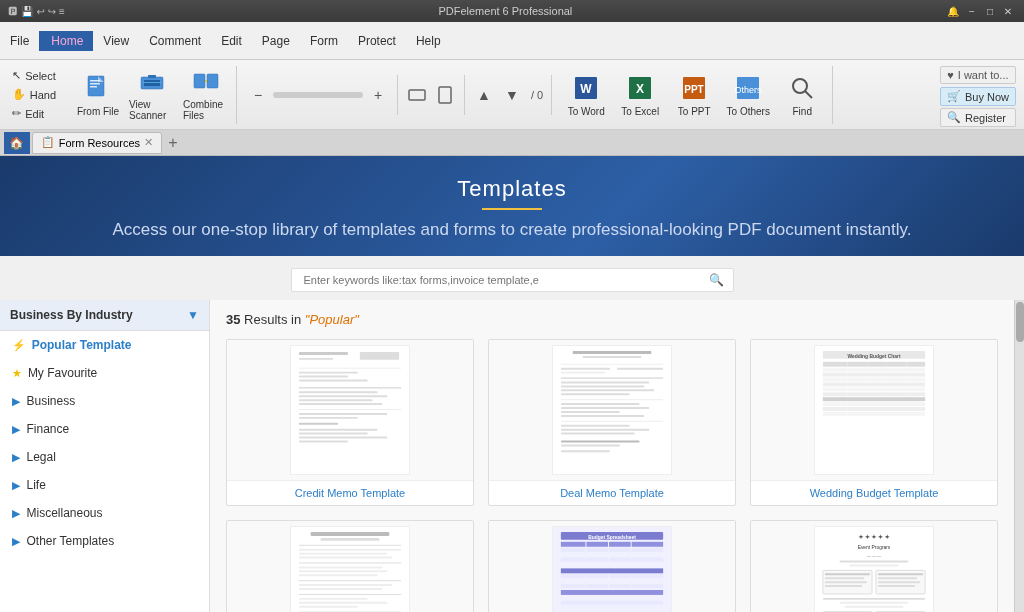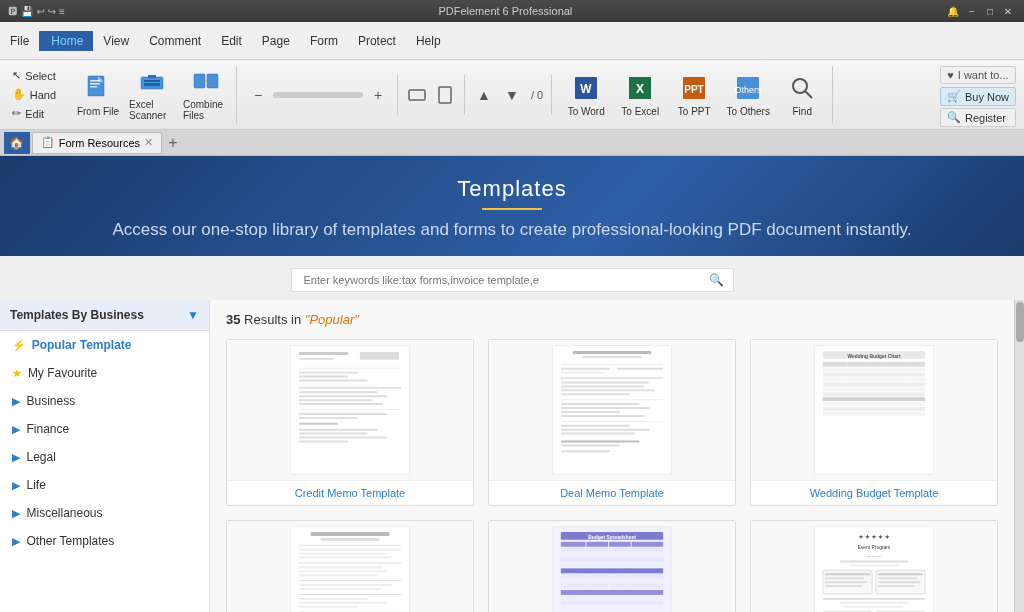--- a/index.html
+++ b/index.html
@@ -29,21 +29,21 @@
       display: flex;
       align-items: center;
       border-bottom: 1px solid #ccc;
     }
     .menu-item {
       padding: 3px 10px;
       font-size: 12px;
       color: #333;
       cursor: pointer;
     }
-    .menu-item.active { background: #2d5fa6; color: #7dd3fc; padding-left: 12px; }
+    .menu-item.active { background: #2d5fa6; color: #f9a8d4; padding-left: 12px; }
 
     
     .toolbar {
       height: 70px;
       background: linear-gradient(to bottom, #f5f5f5, #e8e8e8);
       border-bottom: 1px solid #ccc;
       display: flex;
       align-items: center;
       padding: 0 8px;
       gap: 4px;
@@ -351,21 +351,21 @@
     </div>
     <div class="tool-btn">
       <div class="tool-icon">
         <svg viewBox="0 0 28 28" fill="none">
           <rect x="3" y="8" width="22" height="12" rx="1" fill="#4a90d9" stroke="#3070b0" stroke-width="0.5"></rect>
           <rect x="6" y="11" width="16" height="6" rx="0.5" fill="#2060a0"></rect>
           <rect x="5" y="13" width="18" height="1" fill="#60c0ff" opacity="0.7"></rect>
           <rect x="10" y="6" width="8" height="3" rx="0.5" fill="#3070b0"></rect>
         </svg>
       </div>
-      <span>Excel Scanner</span>
+      <span>View Scanner</span>
     </div>
     <div class="tool-btn">
       <div class="tool-icon">
         <svg viewBox="0 0 28 28" fill="none">
           <rect x="2" y="5" width="11" height="14" rx="1" fill="#4a90d9" stroke="#3070b0" stroke-width="0.5"></rect>
           <rect x="15" y="5" width="11" height="14" rx="1" fill="#4a90d9" stroke="#3070b0" stroke-width="0.5"></rect>
           <path d="M13 12 L15 12 M14 11 L14 13" stroke="#f0c000" stroke-width="1.5"></path>
         </svg>
       </div>
       <span>Combine Files</span>
@@ -481,21 +481,21 @@
     <div class="search-input-wrapper">
       <input type="text" style="flex: 1 1 0%; border: none; outline: none; font-size: 11px; padding: 5px 4px; color: rgb(153, 153, 153);" placeholder="Enter keywords like:tax forms,invoice template,e">
       <span style="color:#888;cursor:pointer;">🔍</span>
     </div>
   </div>
 
   <div class="content-area">
 
     <div class="sidebar">
       <div class="sidebar-header">
-        <span>Templates By Business</span>
+        <span>Business By Industry</span>
         <span style="color:#2d7fc8;cursor:pointer;">▼</span>
       </div>
       <div class="sidebar-item active">
         <span class="item-icon" style="color:#e08000;">⚡</span>
         <span>Popular Template</span>
       </div>
       <div class="sidebar-item">
         <span class="item-icon" style="color:#f0c000;">★</span>
         <span>My Favourite</span>
       </div>

